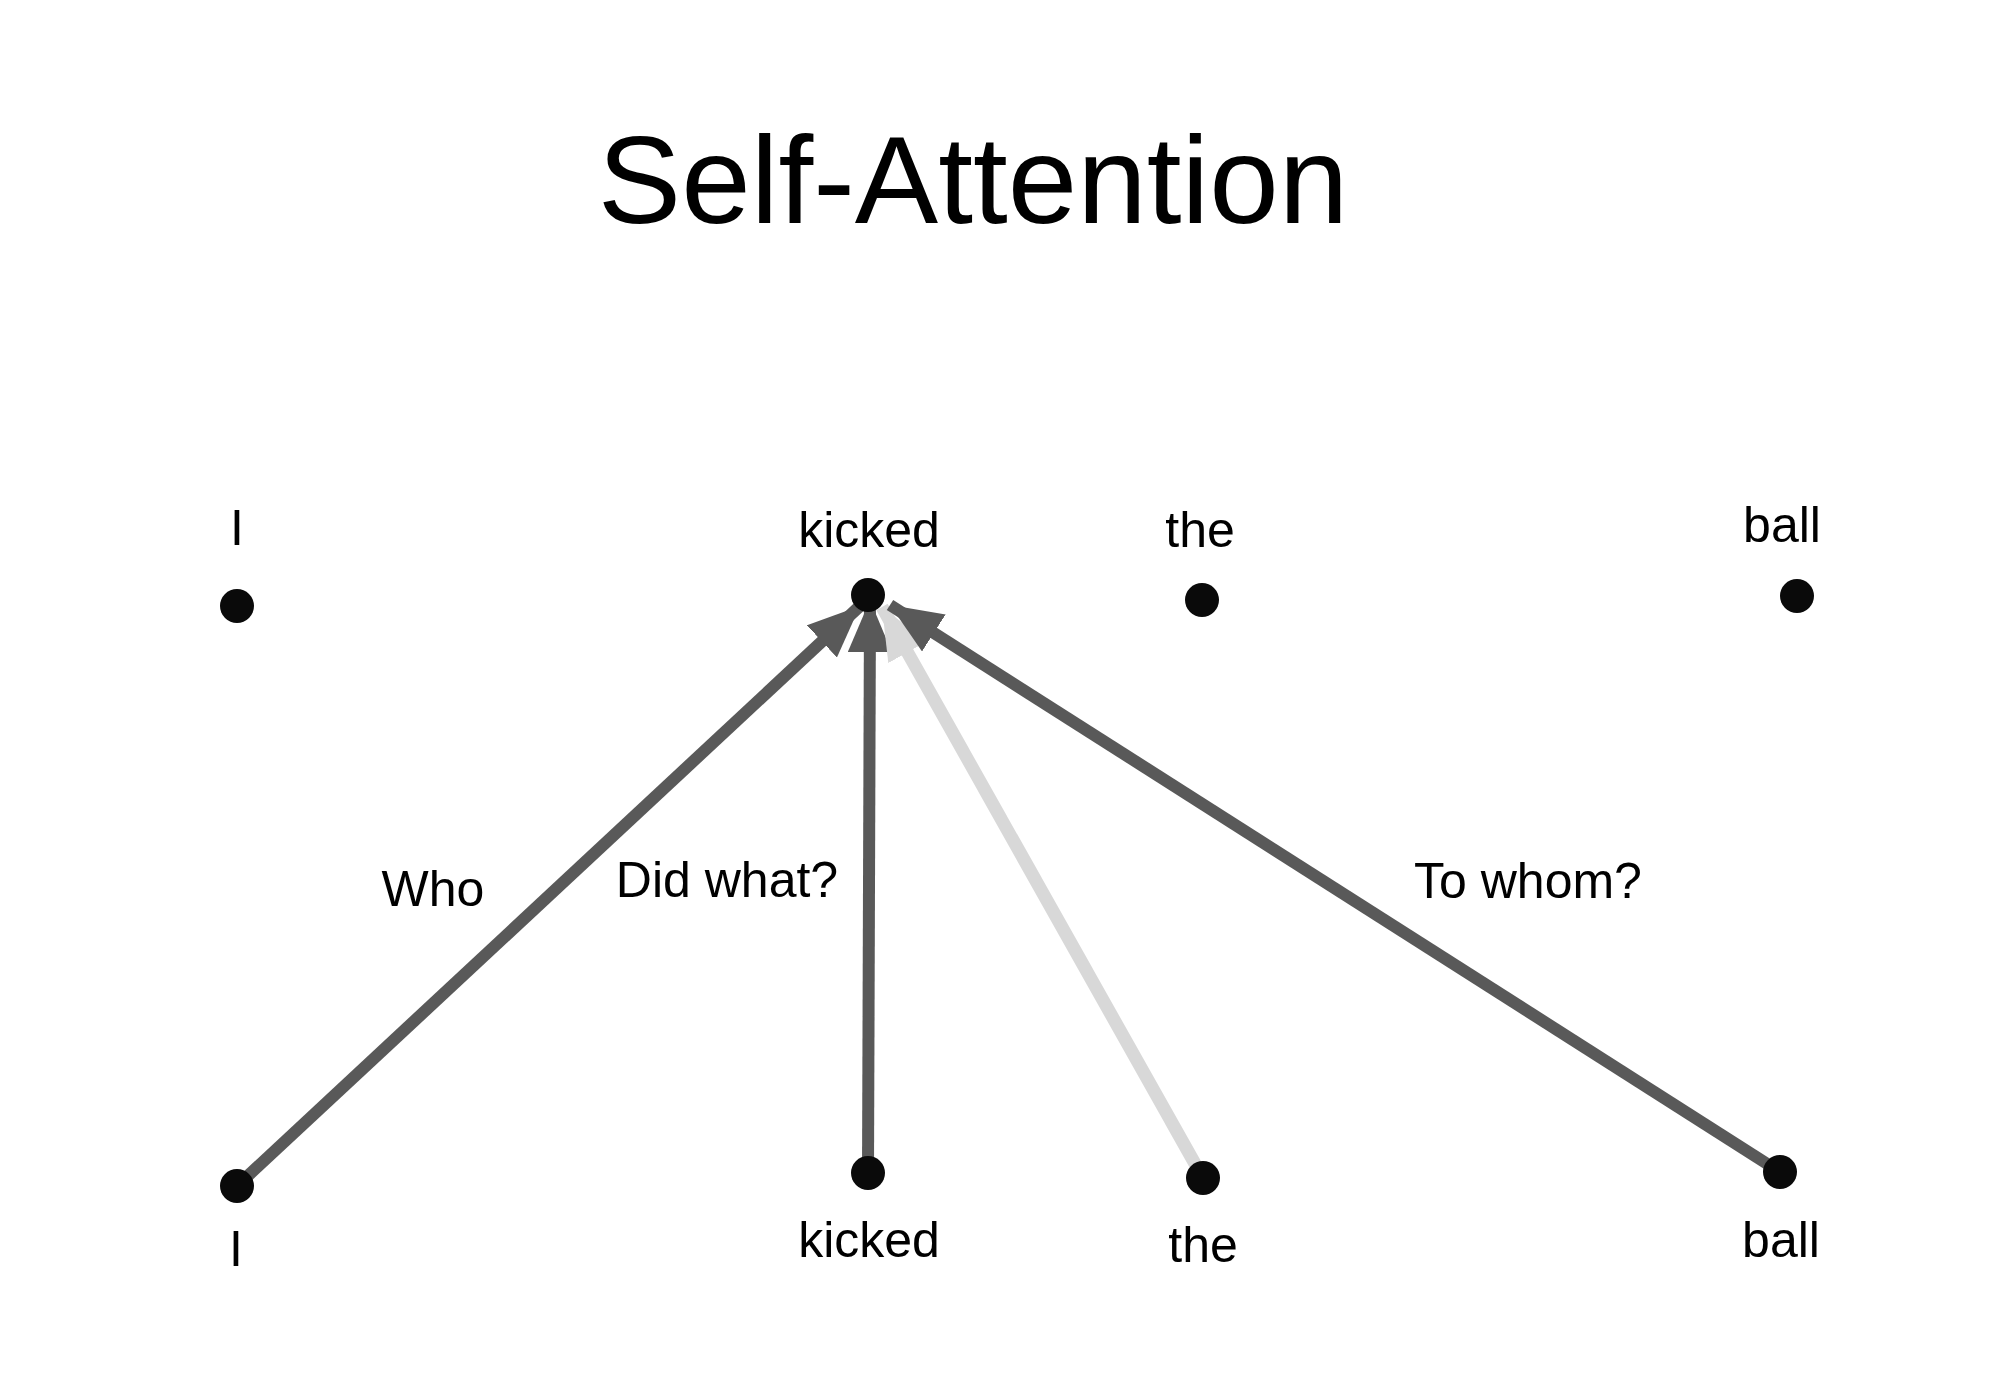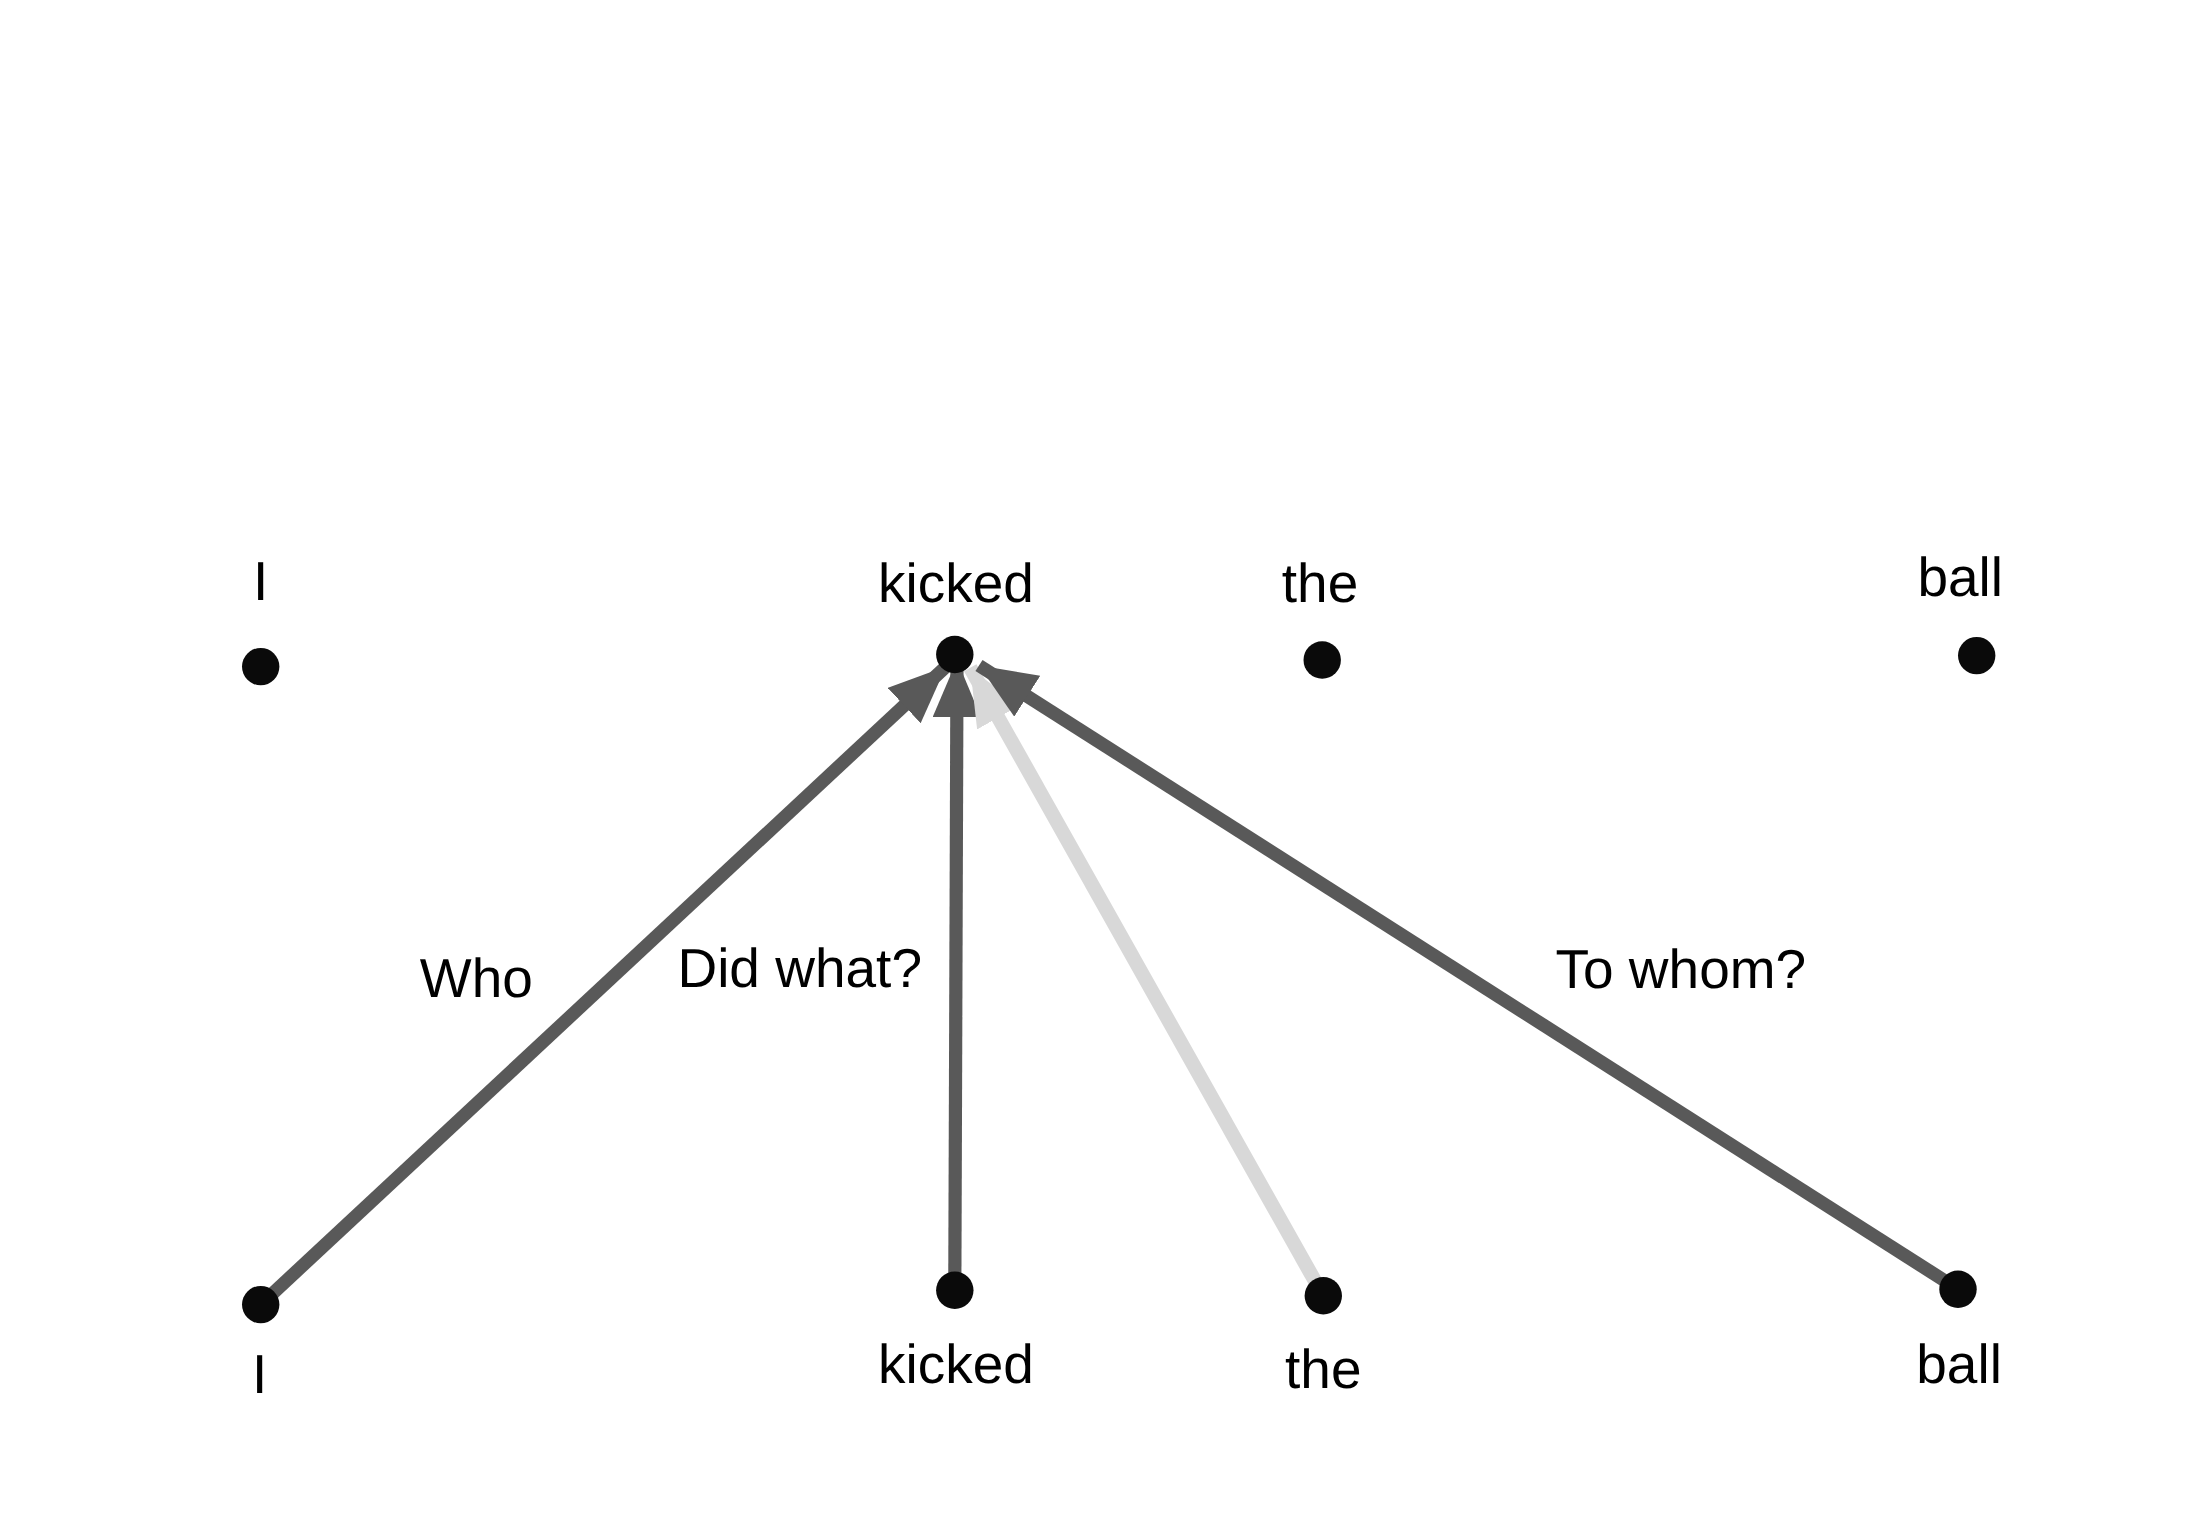--- a/index.html
+++ b/index.html
@@ -43,20 +43,21 @@
   }
   #diagram text.annotation {
     font-size: 50px;
     text-anchor: middle;
   }
 </style>
 </head>
 <body>
 
 <div id="canvas">
+  <h1 id="title">Self-Attention</h1>
   <svg id="diagram" width="2000" height="1398" viewBox="0 0 2000 1398" xmlns="http://www.w3.org/2000/svg">
       <defs>
         <marker id="arrow-dark" markerUnits="userSpaceOnUse" markerWidth="56" markerHeight="46" refX="52" refY="22" orient="auto">
           <path d="M0,0 L52,22 L0,44 Z" fill="#595959"></path>
         </marker>
         <marker id="arrow-light" markerUnits="userSpaceOnUse" markerWidth="56" markerHeight="46" refX="52" refY="22" orient="auto">
           <path d="M0,0 L52,22 L0,44 Z" fill="#d8d8d8"></path>
         </marker>
       </defs>
       <line x1="237" y1="1186" x2="860" y2="606" stroke="#595959" stroke-width="12" marker-end="url(#arrow-dark)"></line>

